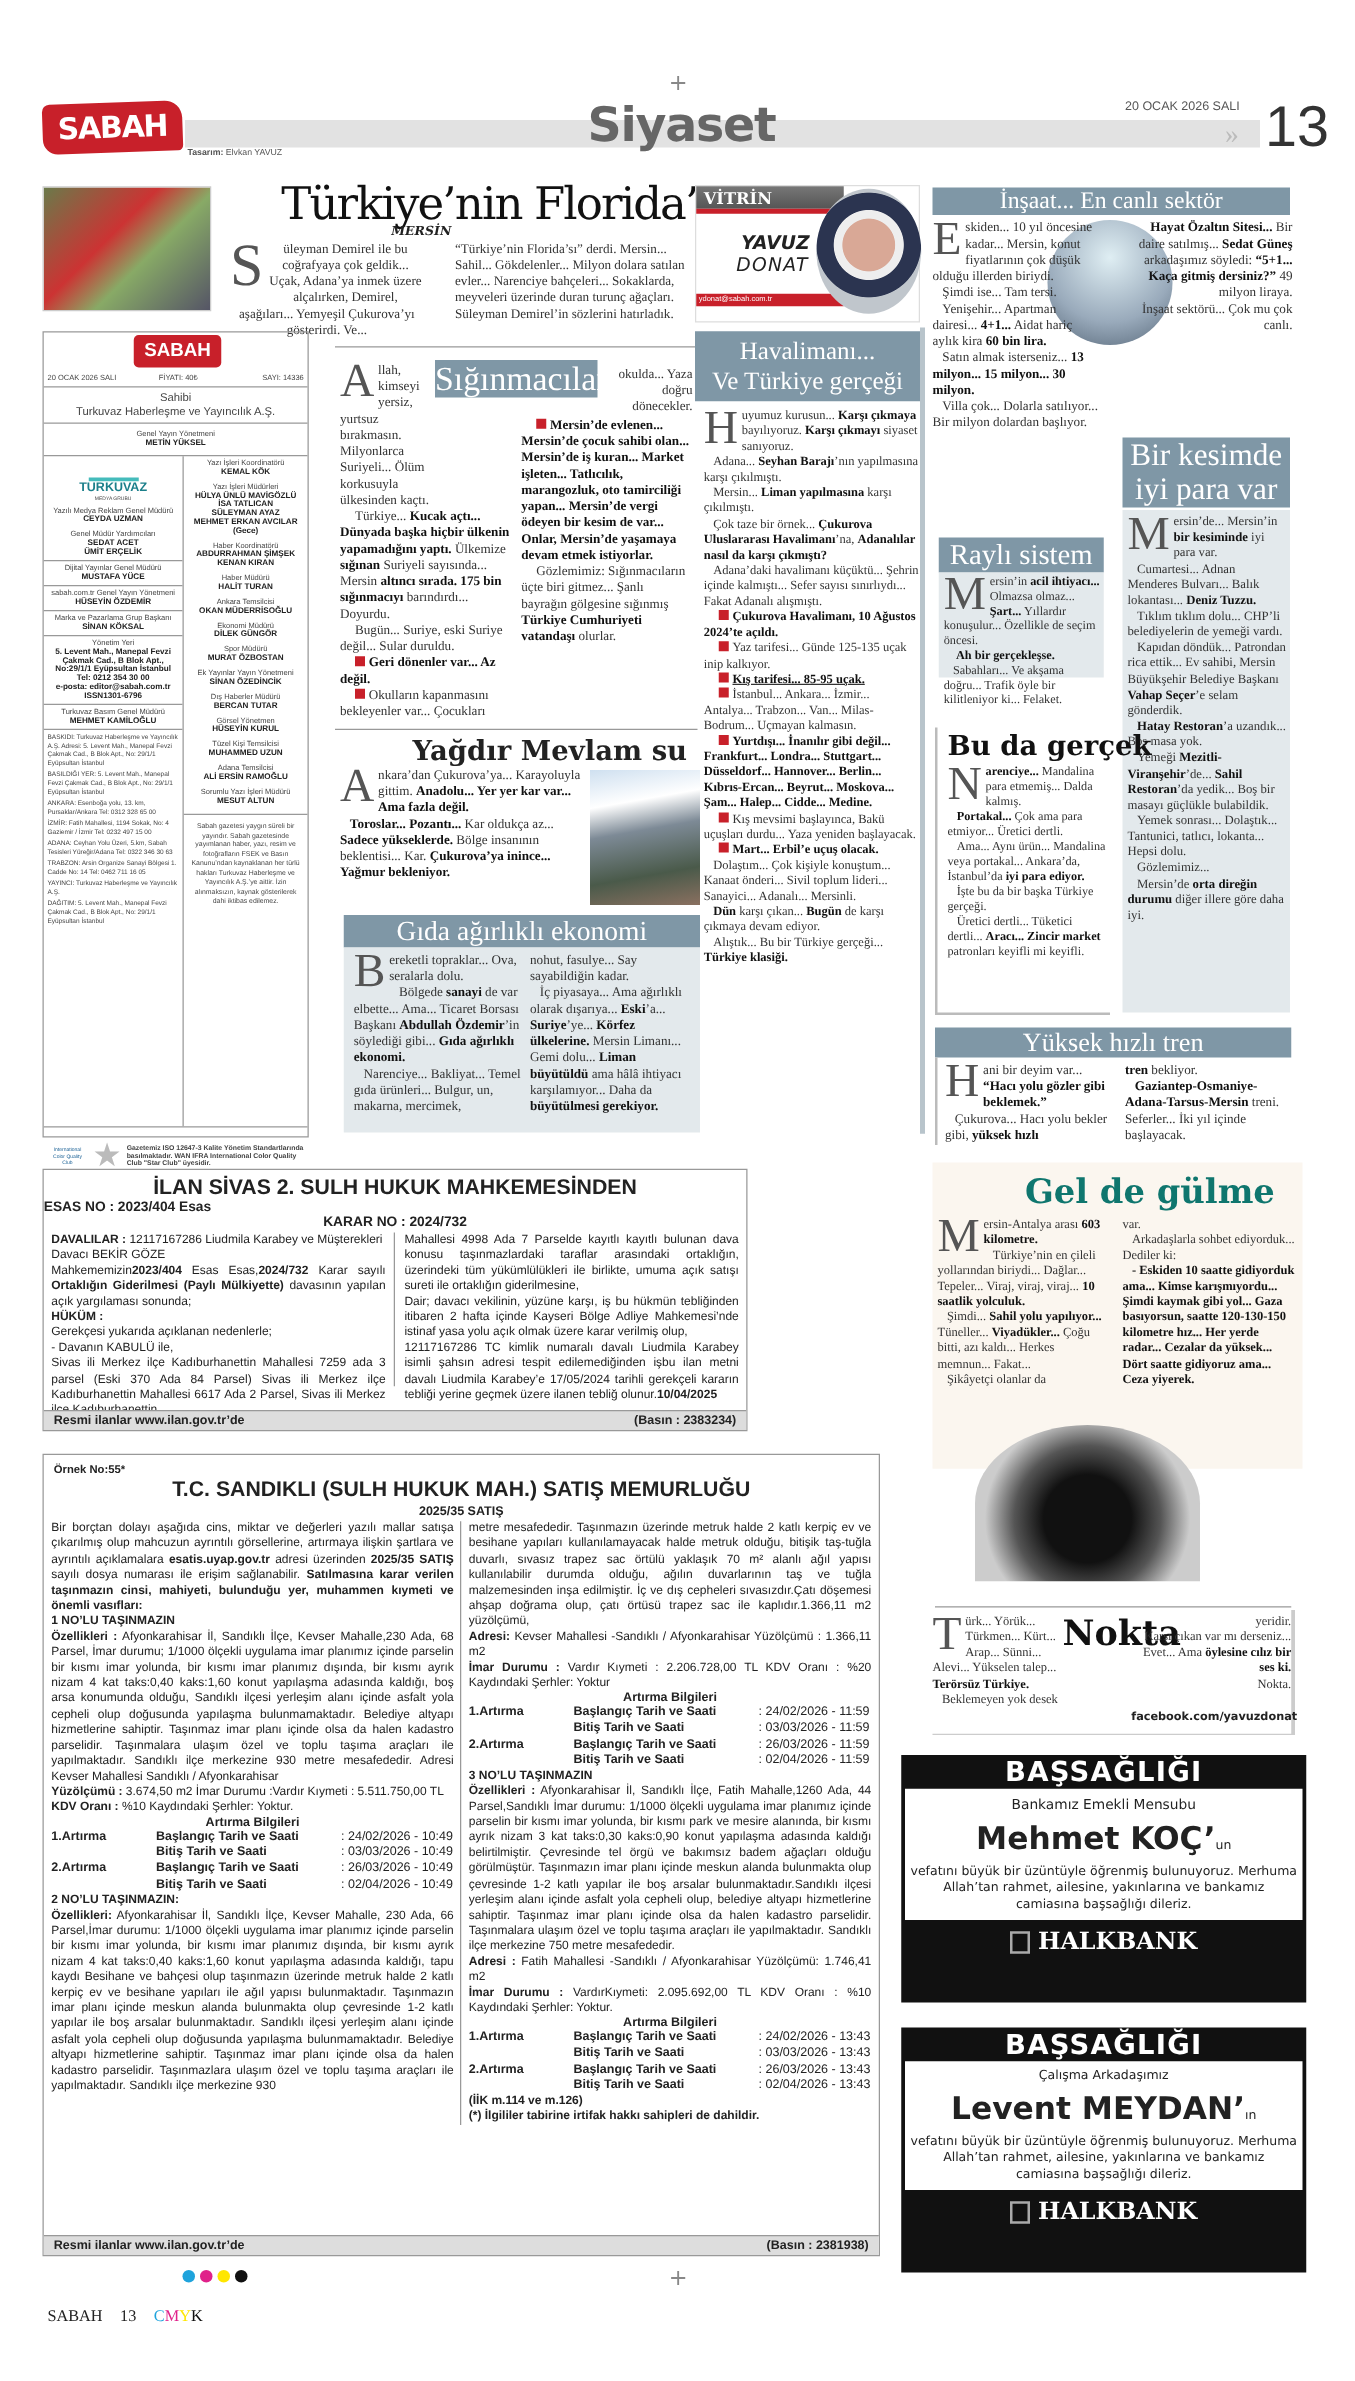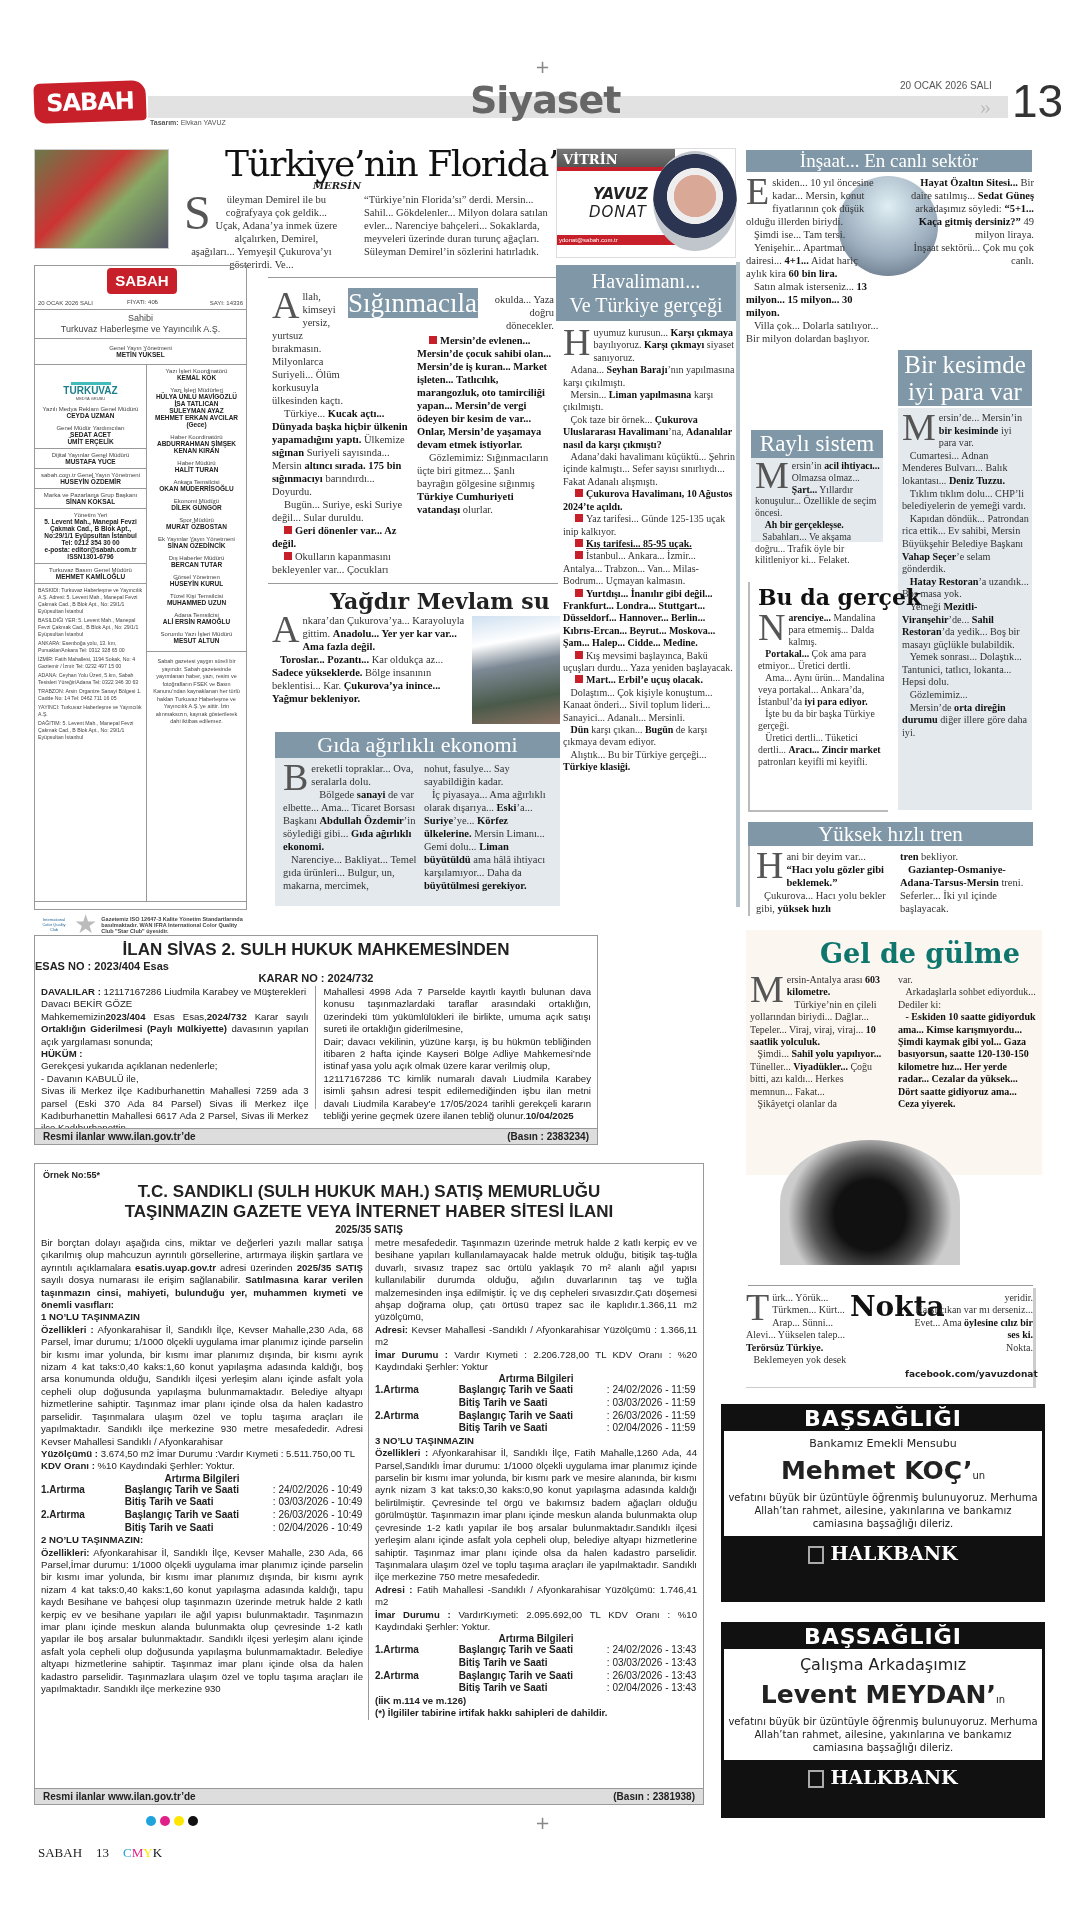--- a/index.html
+++ b/index.html
@@ -280,21 +280,21 @@
     <div class="inner" style="padding:6px 4px">
       <div style="font-size:11px">Bankamız Emekli Mensubu</div>
       <div style="font-size:25px;font-weight:bold;margin:6px 0"><span>Mehmet KOÇ’</span><small style="font-size:10px;font-weight:normal">un</small></div>
       <div style="font-size:10px;line-height:13px">vefatını büyük bir üzüntüyle öğrenmiş bulunuyoruz. Merhuma Allah’tan rahmet, ailesine, yakınlarına ve bankamız camiasına başsağlığı dileriz.</div>
     </div>
     <div style="font-family:'DejaVu Serif',serif;font-weight:bold;font-size:19px;padding:6px"><span style="display:inline-block;width:16px;height:18px;border:2px solid #aaa;margin-right:6px;vertical-align:middle"></span><span>HALKBANK</span></div>
   </div>
 <div class="abs obit" style="left:721px;top:1622px;width:324px;height:196px" id="obit1">
     <div style="font-weight:bold;font-size:22px;letter-spacing:1px;padding-top:2px">BAŞSAĞLIĞI</div>
     <div class="inner" style="padding:6px 4px">
-      <div style="font-size:16px">Çalışma Arkadaşımız</div>
+      <div style="font-size:10px">Çalışma Arkadaşımız</div>
       <div style="font-size:25px;font-weight:bold;margin:6px 0"><span>Levent MEYDAN’</span><small style="font-size:10px;font-weight:normal">ın</small></div>
       <div style="font-size:10px;line-height:13px">vefatını büyük bir üzüntüyle öğrenmiş bulunuyoruz. Merhuma Allah’tan rahmet, ailesine, yakınlarına ve bankamız camiasına başsağlığı dileriz.</div>
     </div>
     <div style="font-family:'DejaVu Serif',serif;font-weight:bold;font-size:19px;padding:6px"><span style="display:inline-block;width:16px;height:18px;border:2px solid #aaa;margin-right:6px;vertical-align:middle"></span><span>HALKBANK</span></div>
   </div>
 
 <div class="abs legal" style="left:34px;top:935px;width:564px;height:210px">
   <div style="text-align:center;font-weight:bold;font-size:17px;margin-top:4px">İLAN SİVAS 2. SULH HUKUK MAHKEMESİNDEN</div>
   <div style="text-align:left;font-weight:bold;font-size:11px">ESAS NO : 2023/404 Esas</div>
   <div style="text-align:center;font-weight:bold;font-size:11px">KARAR NO : 2024/732</div>
@@ -304,21 +304,20 @@
   </div>
   <div class="foot" style="position:absolute;bottom:0;left:0;right:0">
       <span>Resmi ilanlar www.ilan.gov.tr’de</span>
       <span>(Basın : 2383234)</span>
     </div>
 </div>
 
 <div class="abs legal" style="left:34px;top:1163px;width:670px;height:642px">
   <div style="font-size:9px;font-weight:bold;margin:6px 0 0 8px">Örnek No:55*</div>
   <div style="text-align:center;font-weight:bold;font-size:17px;margin-top:2px">T.C. SANDIKLI (SULH HUKUK MAH.) SATIŞ MEMURLUĞU</div>
-  <div style="text-align:center;font-weight:bold;font-size:17px">TAŞINMAZIN GAZETE VEYA İNTERNET HABER SİTESİ İLANI</div>
   <div style="text-align:center;font-weight:bold;font-size:10px;margin:2px 0">2025/35 SATIŞ</div>
   <div style="display:flex;gap:6px;padding:0 6px">
     <div style="flex:1;border-right:1px solid #999;padding-right:5px">
       <div class="lcol">Bir borçtan dolayı aşağıda cins, miktar ve değerleri yazılı mallar satışa çıkarılmış olup mahcuzun ayrıntılı görsellerine, artırmaya ilişkin şartlara ve ayrıntılı açıklamalara <b>esatis.uyap.gov.tr</b> adresi üzerinden <b>2025/35 SATIŞ</b> sayılı dosya numarası ile erişim sağlanabilir. <b>Satılmasına karar verilen taşınmazın cinsi, mahiyeti, bulunduğu yer, muhammen kıymeti ve önemli vasıfları:</b><br><b>1 NO’LU TAŞINMAZIN</b><br><b>Özellikleri :</b> Afyonkarahisar İl, Sandıklı İlçe, Kevser Mahalle,230 Ada, 68 Parsel, İmar durumu; 1/1000 ölçekli uygulama imar planımız içinde parselin bir kısmı imar yolunda, bir kısmı imar planımız dışında, bir kısmı ayrık nizam 4 kat taks:0,40 kaks:1,60 konut yapılaşma adasında kaldığı, boş arsa konumunda olduğu, Sandıklı ilçesi yerleşim alanı içinde asfalt yola cepheli olup doğusunda yapılaşma bulunmamaktadır. Belediye altyapı hizmetlerine sahiptir. Taşınmaz imar planı içinde olsa da halen kadastro parselidir. Taşınmalara ulaşım özel ve toplu taşıma araçları ile yapılmaktadır. Sandıklı ilçe merkezine 930 metre mesafededir. Adresi Kevser Mahallesi Sandıklı / Afyonkarahisar<br><b>Yüzölçümü :</b> 3.674,50 m2 İmar Durumu :Vardır Kıymeti : 5.511.750,00 TL<br><b>KDV Oranı :</b> %10 Kaydındaki Şerhler: Yoktur.</div>
       <div class="auction">
           <div style="text-align: center; font-weight: bold; font-size: 10px;">Artırma Bilgileri</div>
           <div style="display: flex; font-size: 10px; line-height: 12.6px;">
             <span style="width: 26%; font-weight: bold;">1.Artırma</span>
             <span style="width: 46%; font-weight: bold;">Başlangıç Tarih ve Saati</span>
             <span style="width: 28%;">: 24/02/2026 - 10:49</span>

